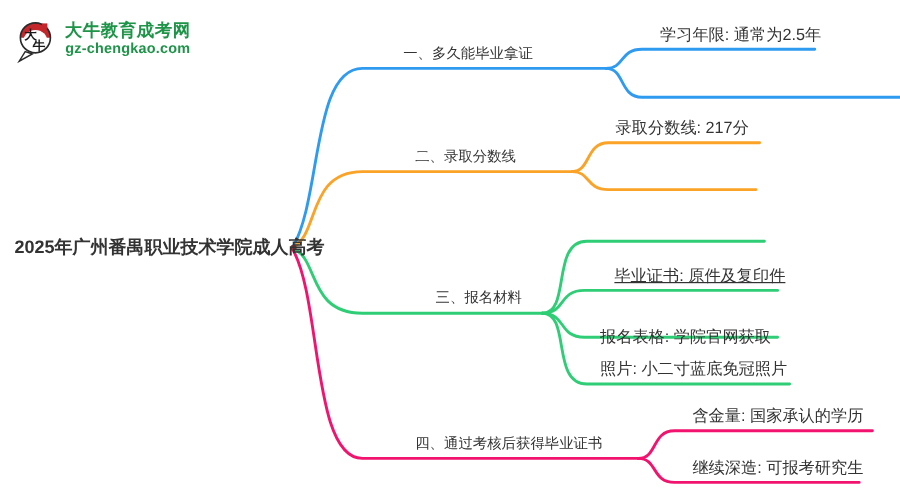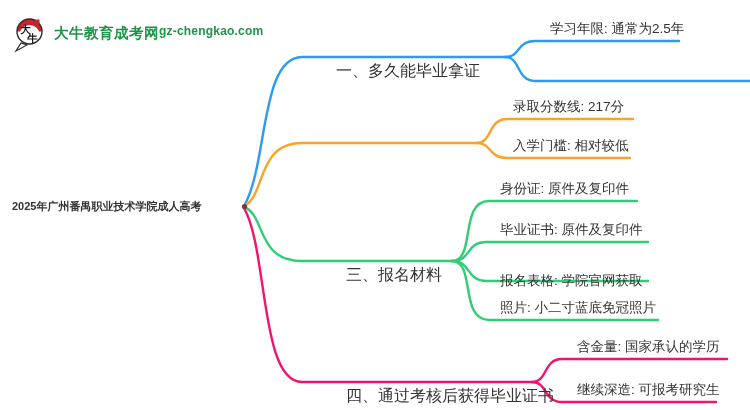--- a/index.html
+++ b/index.html
@@ -18,33 +18,33 @@
     pointer-events: none;
   }
   .edges path { fill: none; stroke-width: 2.4; stroke-linecap: round; stroke-linejoin: round; }
   .node {
     position: absolute;
     white-space: nowrap;
     font-weight: 500;
     color: #333333;
     cursor: default;
   }
-  .node.main   { font-size: 11px; font-weight: 600; line-height: 21px; }
-  .node.parent { font-size: 16px; line-height: 20px; margin-top: 27px; }
+  .node.main   { font-size: 15px; font-weight: 600; line-height: 21px; }
+  .node.parent { font-size: 12px; line-height: 20px; }
   .node.child  { font-size: 13.5px; line-height: 19px; }
 
   
   .logo {
     position: absolute;
     left: 12px; top: 13px;
     display: flex;
     align-items: center;
     gap: 6px;
   }
-  .logo-text { display: flex; line-height: 1.15; }
+  .logo-text { display: flex; flex-direction: column; line-height: 1.15; align-items: center; }
   .logo-title  { font-size: 14.5px; font-weight: 700; letter-spacing: 0.5px; }
   .logo-domain { font-size: 12px;   font-weight: 700; letter-spacing: 0.2px; }
 </style>
 </head>
 <body>
 
 <div class="canvas" style="color: rgb(51, 51, 51);">
 
   <svg class="edges" viewBox="0 0 750 410">
 
@@ -84,26 +84,25 @@
       <span class="logo-title" style="color: rgb(30, 148, 72);">大牛教育成考网</span>
       <span class="logo-domain" style="color: rgb(30, 148, 72);">gz-chengkao.com</span>
     </div>
   </div>
 
   <div class="node main" style="left:12px; top:196px;">2025年广州番禺职业技术学院成人高考</div>
 
   <div class="node parent" style="left:336px; top:34px;">一、多久能毕业拿证</div>
   <div class="node child" style="left:538px; top:19px;margin-left:12px;">学习年限: 通常为2.5年</div>
 
+  <div class="node parent" style="left:346px; top:120px;">二、录取分数线</div>
   <div class="node child" style="left:513px; top:97px;">录取分数线: 217分</div>
-  <div class="node child" style="left:513px; top:136px;">入学门槛: 相对较低</div>
 
-  <div class="node parent" style="left:346px; top:238px;">三、报名材料</div>
-  <div class="node child" style="left:500px; top:179px;">身份证: 原件及复印件</div>
-  <div class="node child" style="left:500px; top:220px;">毕业证书: 原件及复印件</div>
+  <div class="node parent" style="left:363px; top:238px;">三、报名材料</div>
+  <div class="node child" style="left:512px; top:220px;text-decoration:underline;">毕业证书: 原件及复印件</div>
   <div class="node child" style="left:500px; top:271px;">报名表格: 学院官网获取</div>
   <div class="node child" style="left:500px; top:298px;">照片: 小二寸蓝底免冠照片</div>
 
   <div class="node parent" style="left:346px; top:359px;">四、通过考核后获得毕业证书</div>
   <div class="node child" style="left:577px; top:337px;">含金量: 国家承认的学历</div>
   <div class="node child" style="left:577px; top:380px;">继续深造: 可报考研究生</div>
 
 </div>
 
 </body></html>

